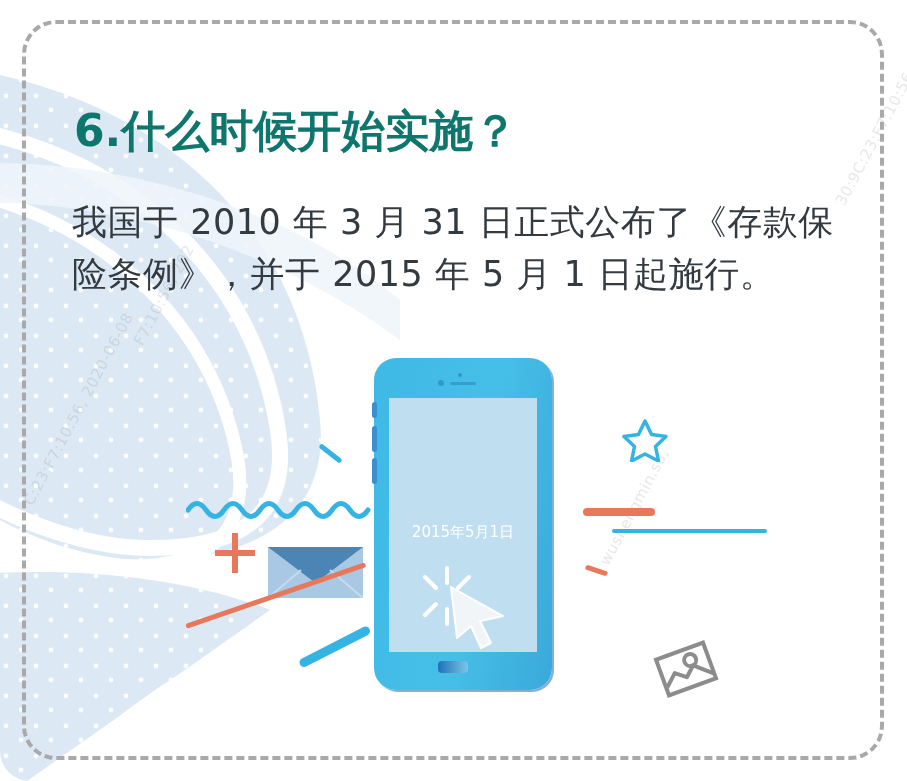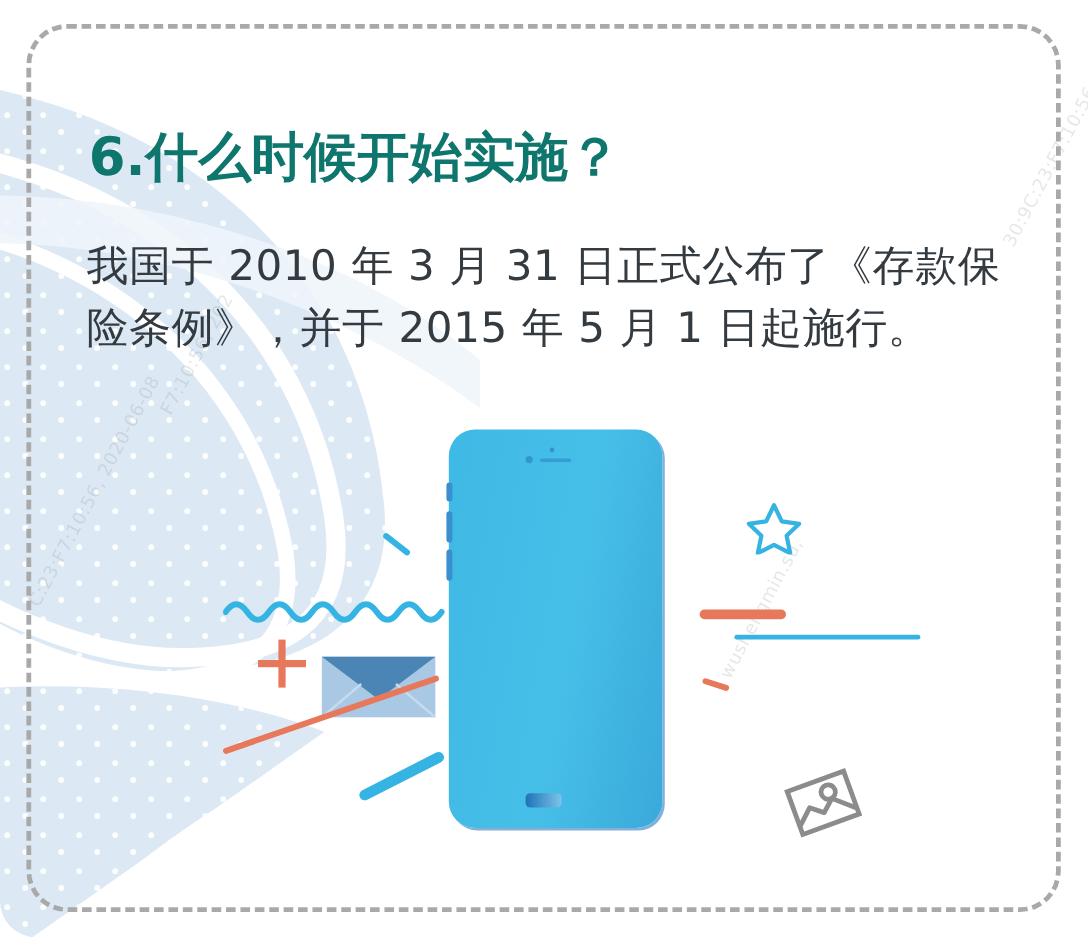--- a/index.html
+++ b/index.html
@@ -239,20 +239,35 @@
   </svg>
 
   <div class="phone">
     <div class="phone-body"></div>
     <div class="phone-side-btn sb1"></div>
     <div class="phone-side-btn sb2"></div>
     <div class="phone-side-btn sb3"></div>
     <div class="phone-camera"></div>
     <div class="phone-dot"></div>
     <div class="phone-speaker"></div>
+    <div class="phone-screen">
+      <div class="screen-date">2015年5月1日</div>
+      <svg class="click-burst" viewBox="0 0 60 60" xmlns="http://www.w3.org/2000/svg">
+        <g stroke="#ffffff" stroke-width="4" stroke-linecap="round">
+          <line x1="30" y1="2" x2="30" y2="17"></line>
+          <line x1="30" y1="43" x2="30" y2="58"></line>
+          <line x1="8" y1="11" x2="19" y2="22"></line>
+          <line x1="52" y1="11" x2="41" y2="22"></line>
+          <line x1="8" y1="49" x2="19" y2="38"></line>
+        </g>
+      </svg>
+      <svg class="cursor-arrow" viewBox="0 0 60 70" xmlns="http://www.w3.org/2000/svg">
+        <path d="M 4 4 L 56 33 L 33 38 L 44 60 L 34 65 L 24 43 L 10 55 Z" fill="#f2f5f8" stroke="#ffffff" stroke-width="2" stroke-linejoin="round"></path>
+      </svg>
+    </div>
     <div class="phone-home"></div>
   </div>
 
   <svg class="deco star" viewBox="0 0 46 44" xmlns="http://www.w3.org/2000/svg">
     <path d="M 23 3 L 29.5 16.5 L 44 18.5 L 33.5 28.5 L 36.5 43 L 23 36 L 9.5 43 L 12.5 28.5 L 2 18.5 L 16.5 16.5 Z" fill="none" stroke="#35b4e3" stroke-width="3.5" stroke-linejoin="round"></path>
   </svg>
 
   <div class="bar bar-coral-thick"></div>
   <div class="bar bar-blue-thin"></div>
   <div class="bar bar-coral-small"></div>

